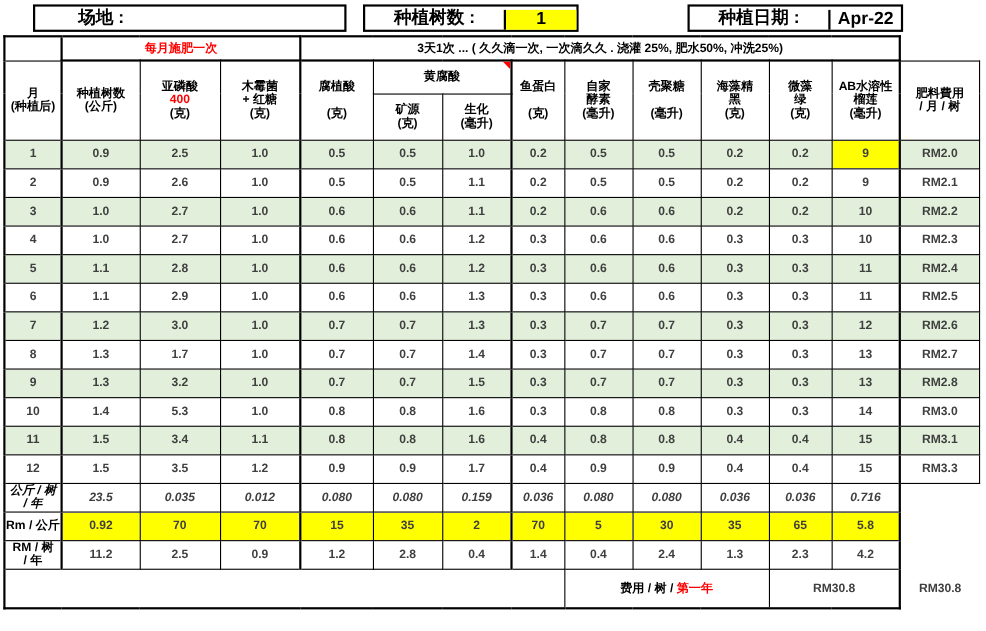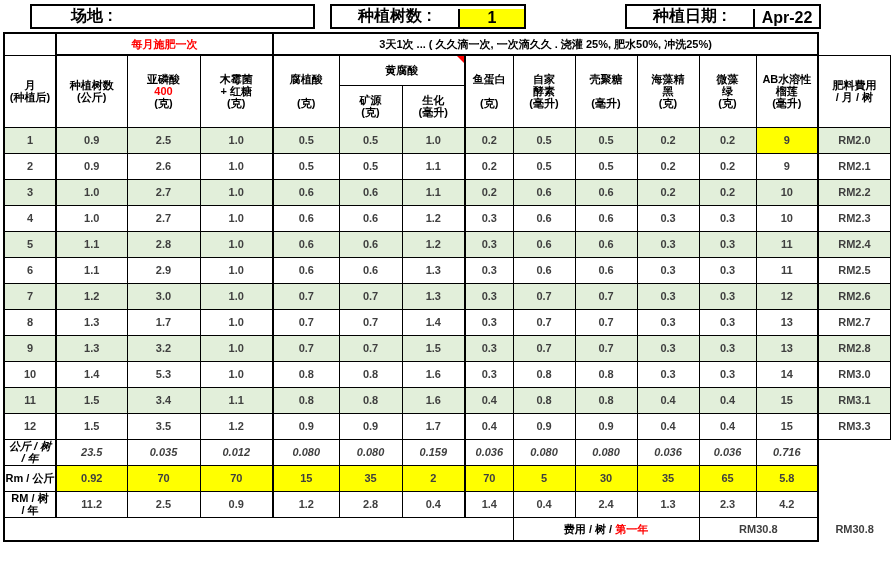--- a/index.html
+++ b/index.html
@@ -27,21 +27,21 @@
   
   table#main{position:absolute;left:3px;top:32px;width:886px;border-collapse:collapse;table-layout:fixed;border-radius:32px;}
   #main th,#main td{border:1px solid #000;padding:0;text-align:center;vertical-align:middle;
         font-size:11px;line-height:1.12;overflow:hidden;font-weight:bold;}
   .r-banner{height:22px;}
   .r-banner th{font-size:12px;}
   .r-head1{height:30px;}
   .r-head2{height:42px;}
   #rows tr{height:26px;}
   tr.sumrow1{height:31px;font-style:italic;}tr.sumrow2{height:28px;}tr.sumrow3{height:34px;}
-  .r-footer{height:24px;}
+  .r-footer{height:36px;}
   .band{background:#e2efda;}
   .bL2{border-left:2px solid #000 !important;}
   .bT2{border-top:2px solid #000 !important;}
   .bB2{border-bottom:2px solid #000 !important;}
   .bR2{border-right:2px solid #000 !important;}
   .b2all{border:2px solid #000 !important;}
   .ghost{border:none !important;background:#fff !important;}
   tr.last-data td{border-bottom:2px solid #000;}
   tr.last-data td.outcol{border-bottom:1px solid #000;}
   .fulvic-group{position:relative;}

